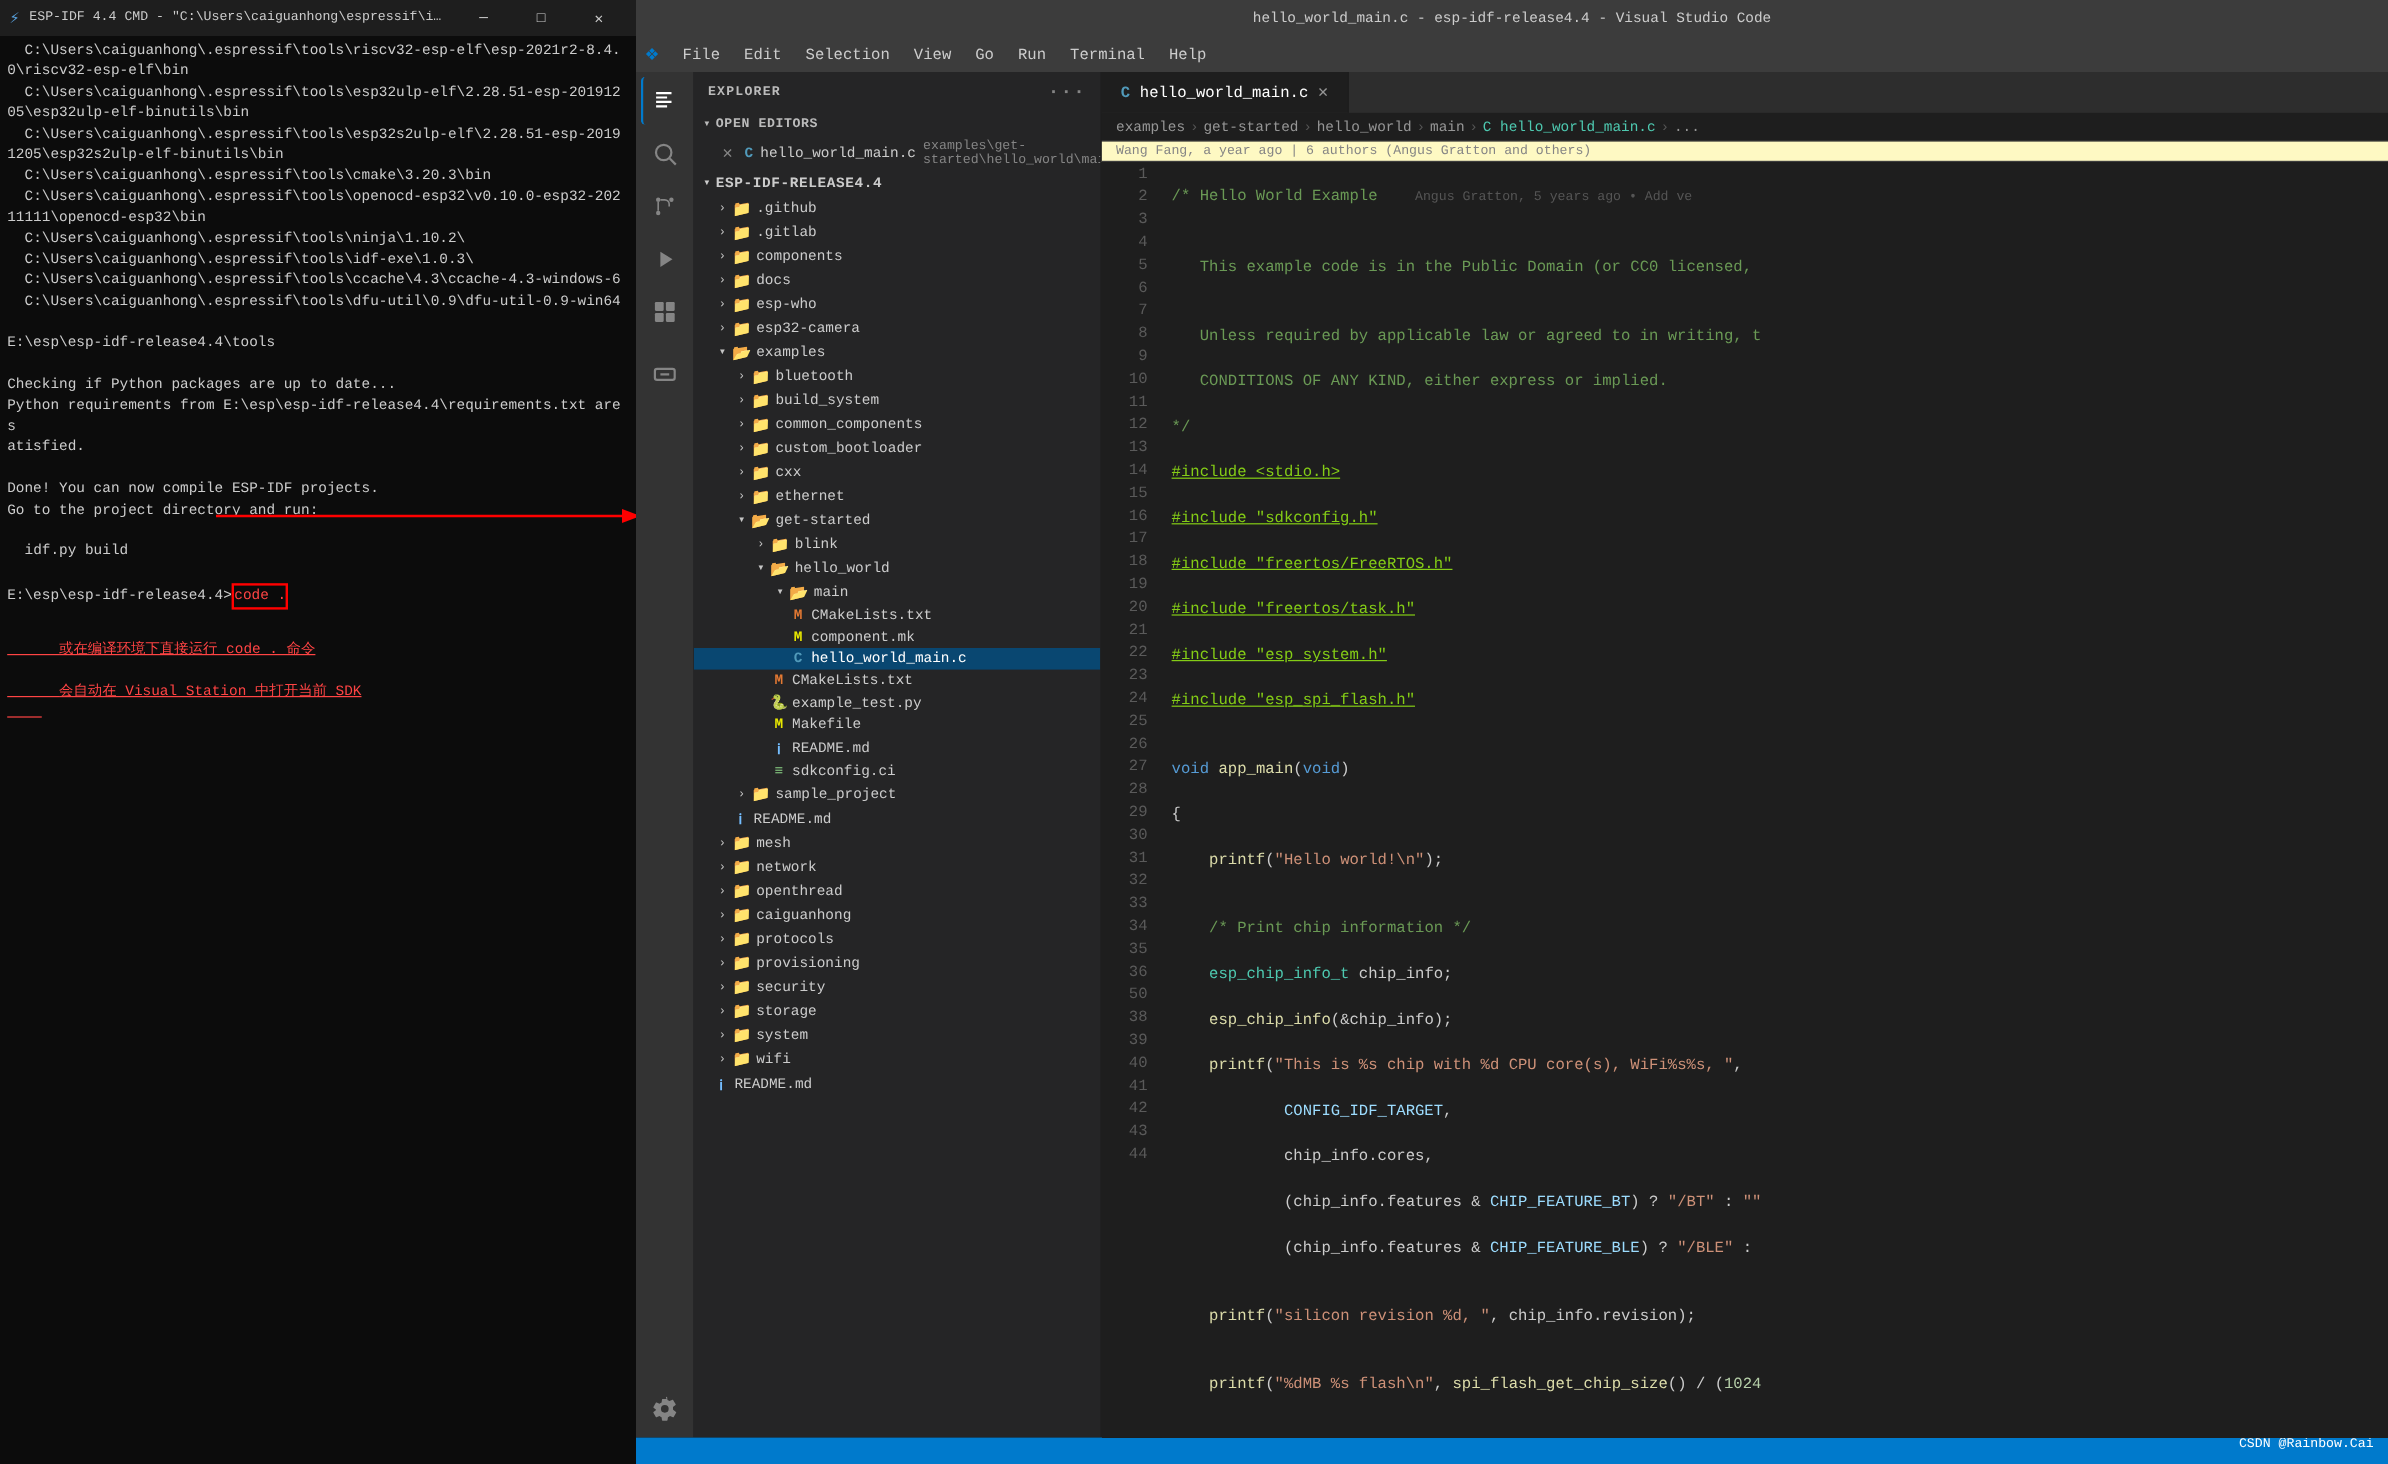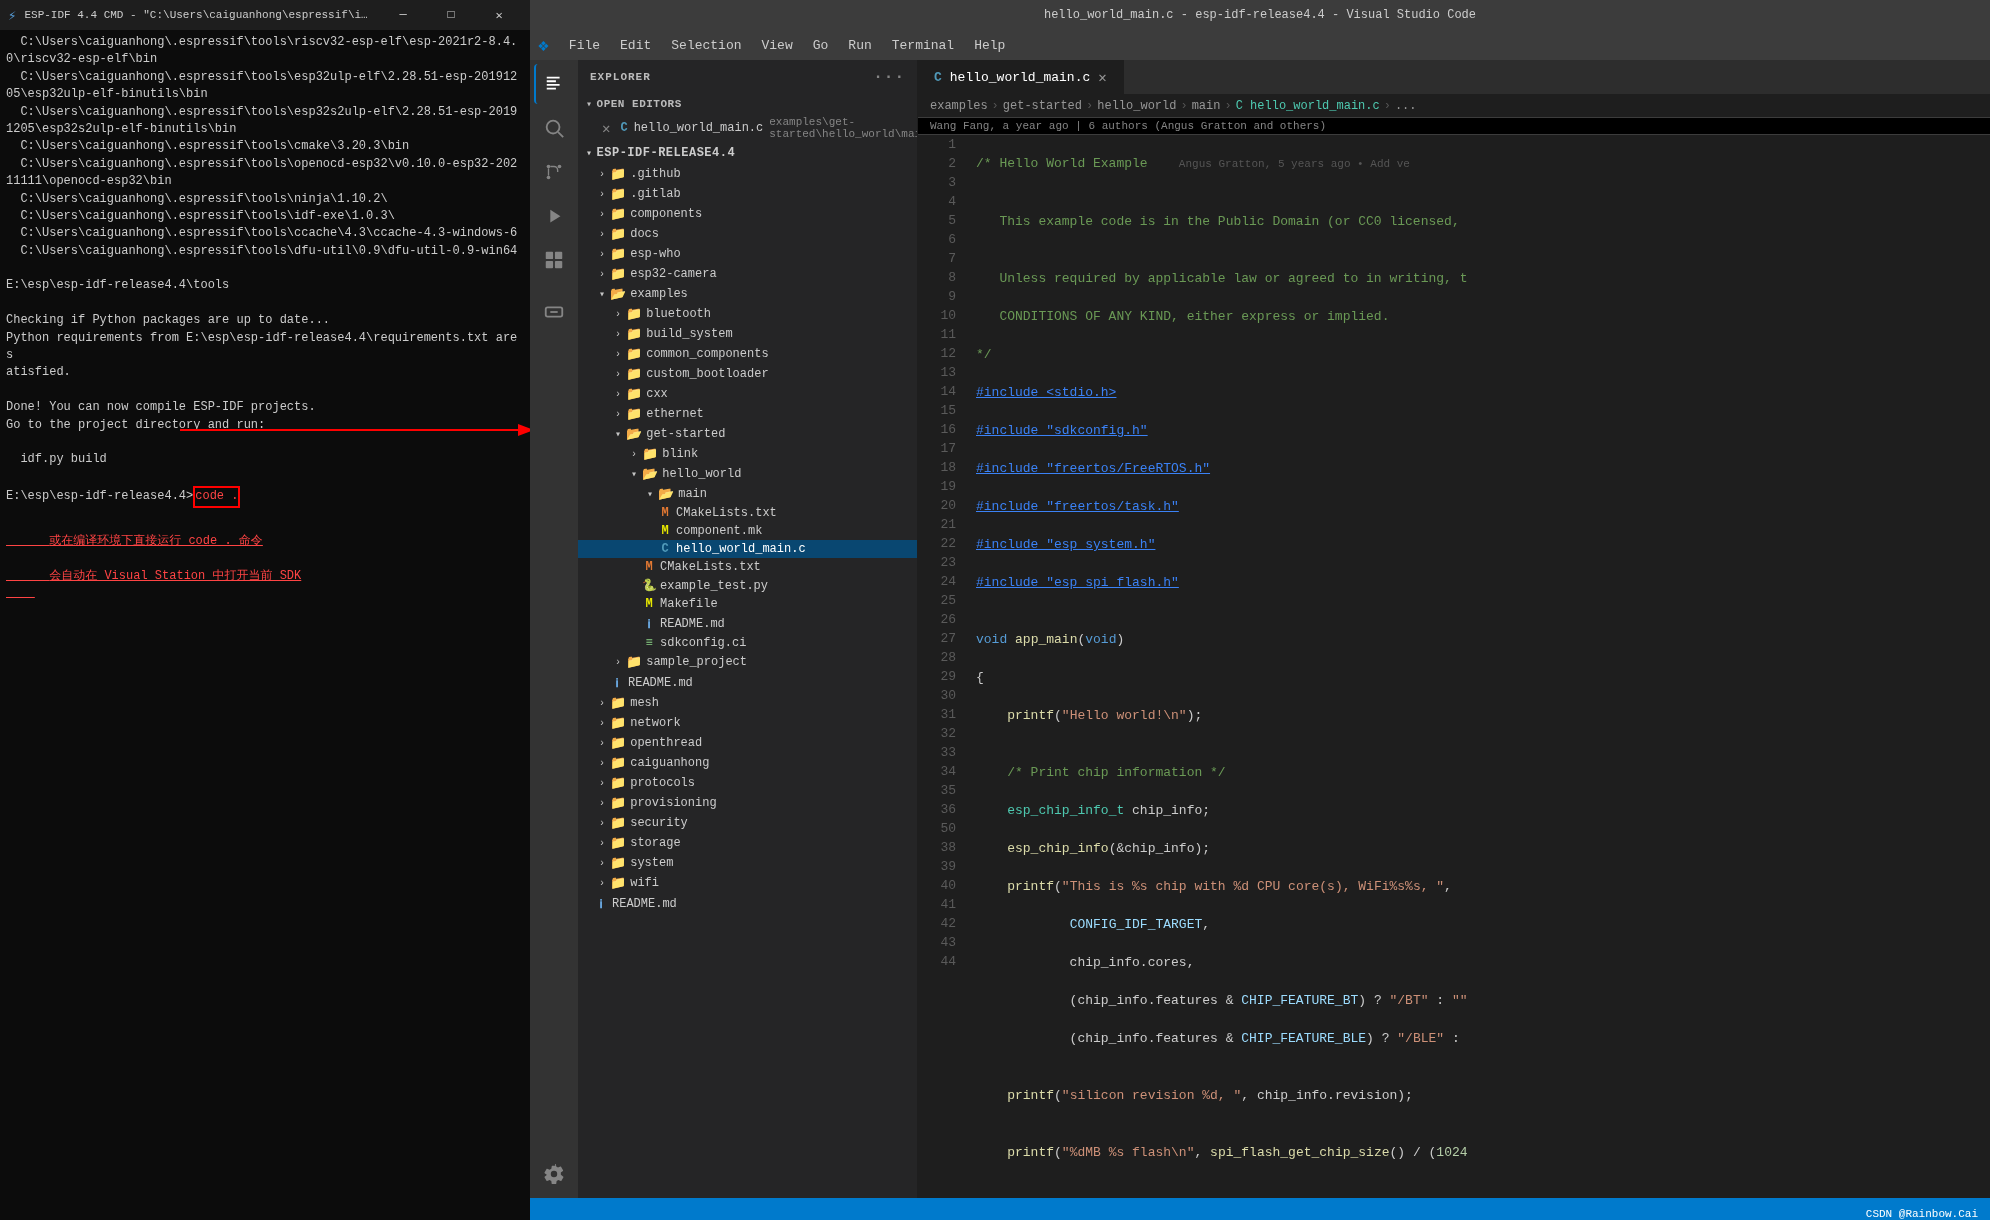--- a/index.html
+++ b/index.html
@@ -340,21 +340,21 @@
       gap: 4px;
       flex-shrink: 0;
     }
     .breadcrumb-sep { color: #555; }
 
     
     .git-blame {
       font-size: 11px;
       color: #858585;
       padding: 2px 12px;
-      background: #000000;
+      background: #fef9c3;
       border-bottom: 1px solid #3c3c3c;
       flex-shrink: 0;
     }
 
     
     .code-editor {
       display: flex;
       flex: 1;
       overflow: auto;
       background: #1e1e1e;
@@ -395,28 +395,28 @@
     }
 
     
     .kw { color: #569cd6; }
     .fn { color: #dcdcaa; }
     .str { color: #ce9178; }
     .num { color: #b5cea8; }
     .cm { color: #6a9955; }
     .type { color: #4ec9b0; }
     .macro { color: #9cdcfe; }
-    .link { color: #3b82f6; text-decoration: underline; text-align: right; }
+    .link { color: #84cc16; text-decoration: underline; text-align: right; }
 
     
     .status-bar {
       height: 22px;
       background: #007acc;
       display: flex;
-      align-items: flex-end;
+      align-items: flex-start;
       padding: 0 12px;
       font-size: 11px;
       color: #ffffff;
       justify-content: flex-end;
       flex-shrink: 0;
     }
     .status-right {
       margin-left: auto;
       font-size: 11px;
       color: #ffffff;

